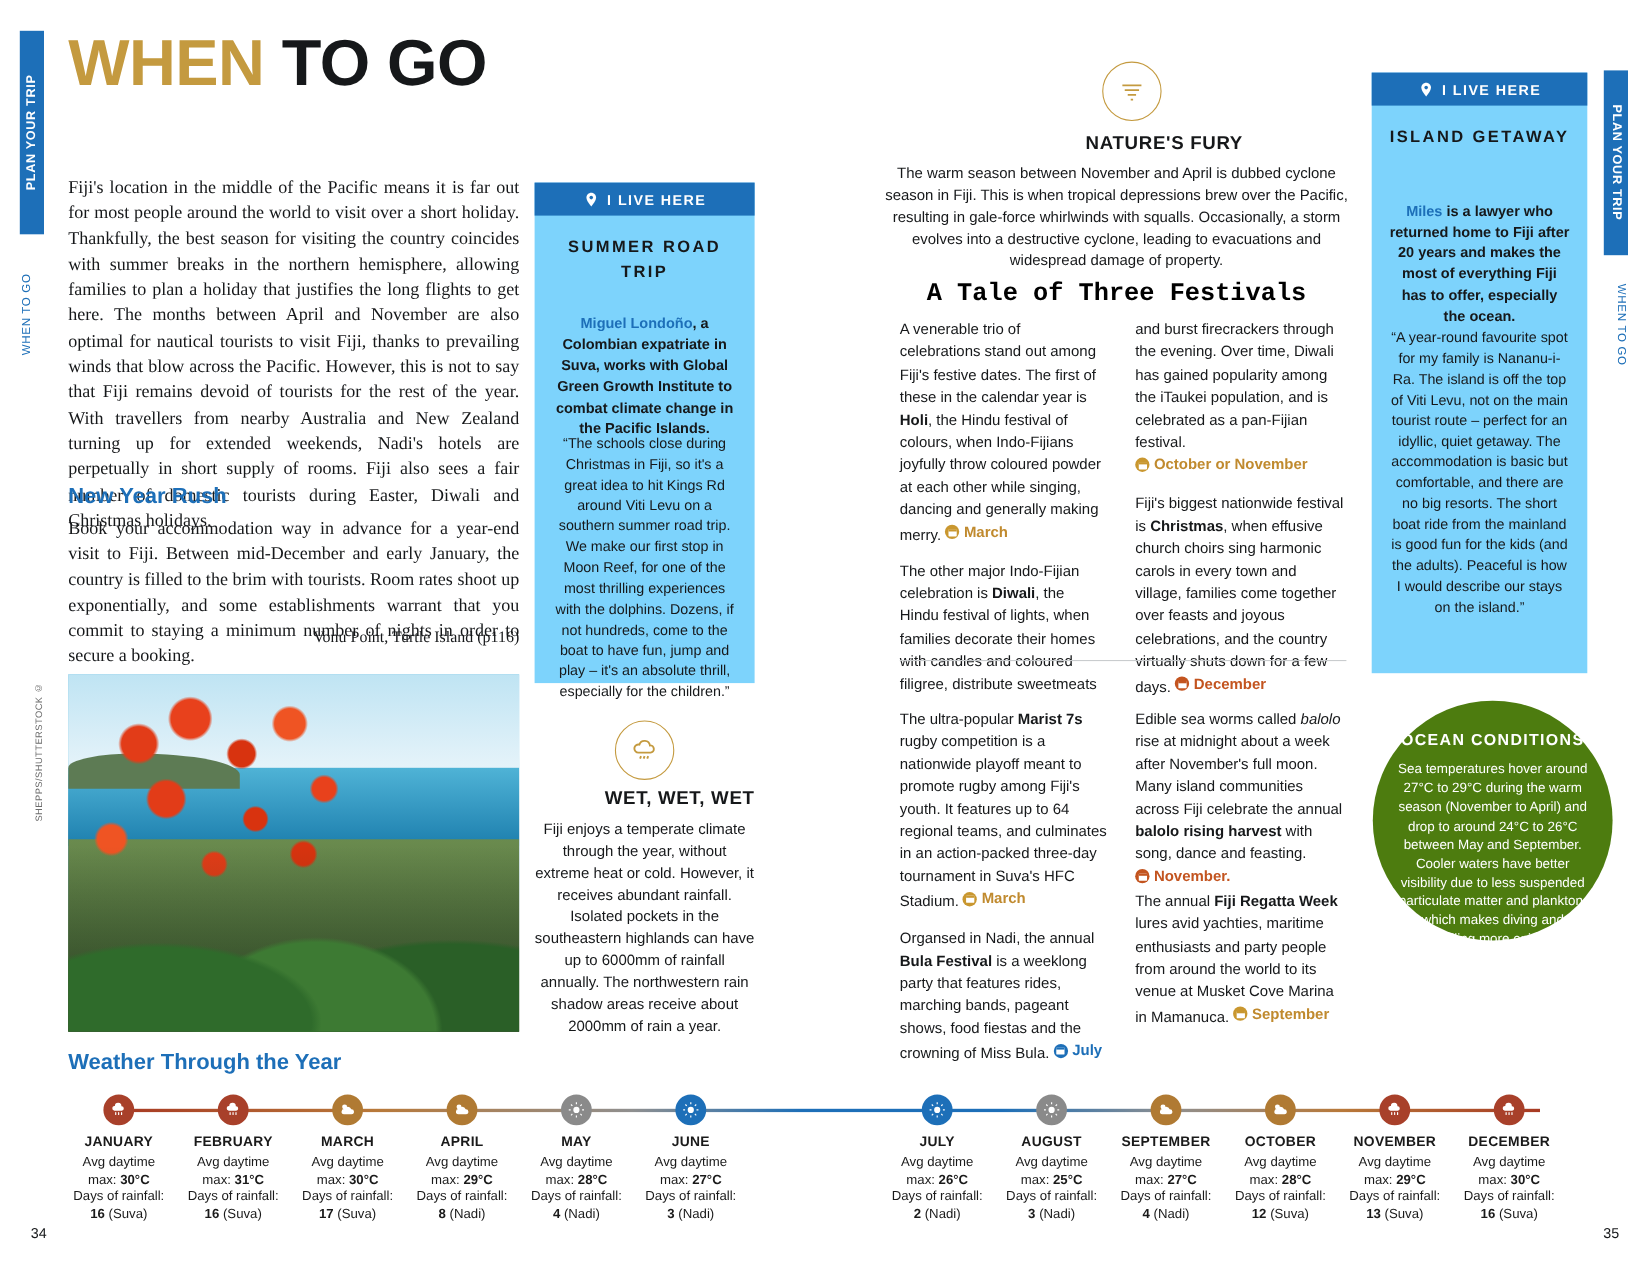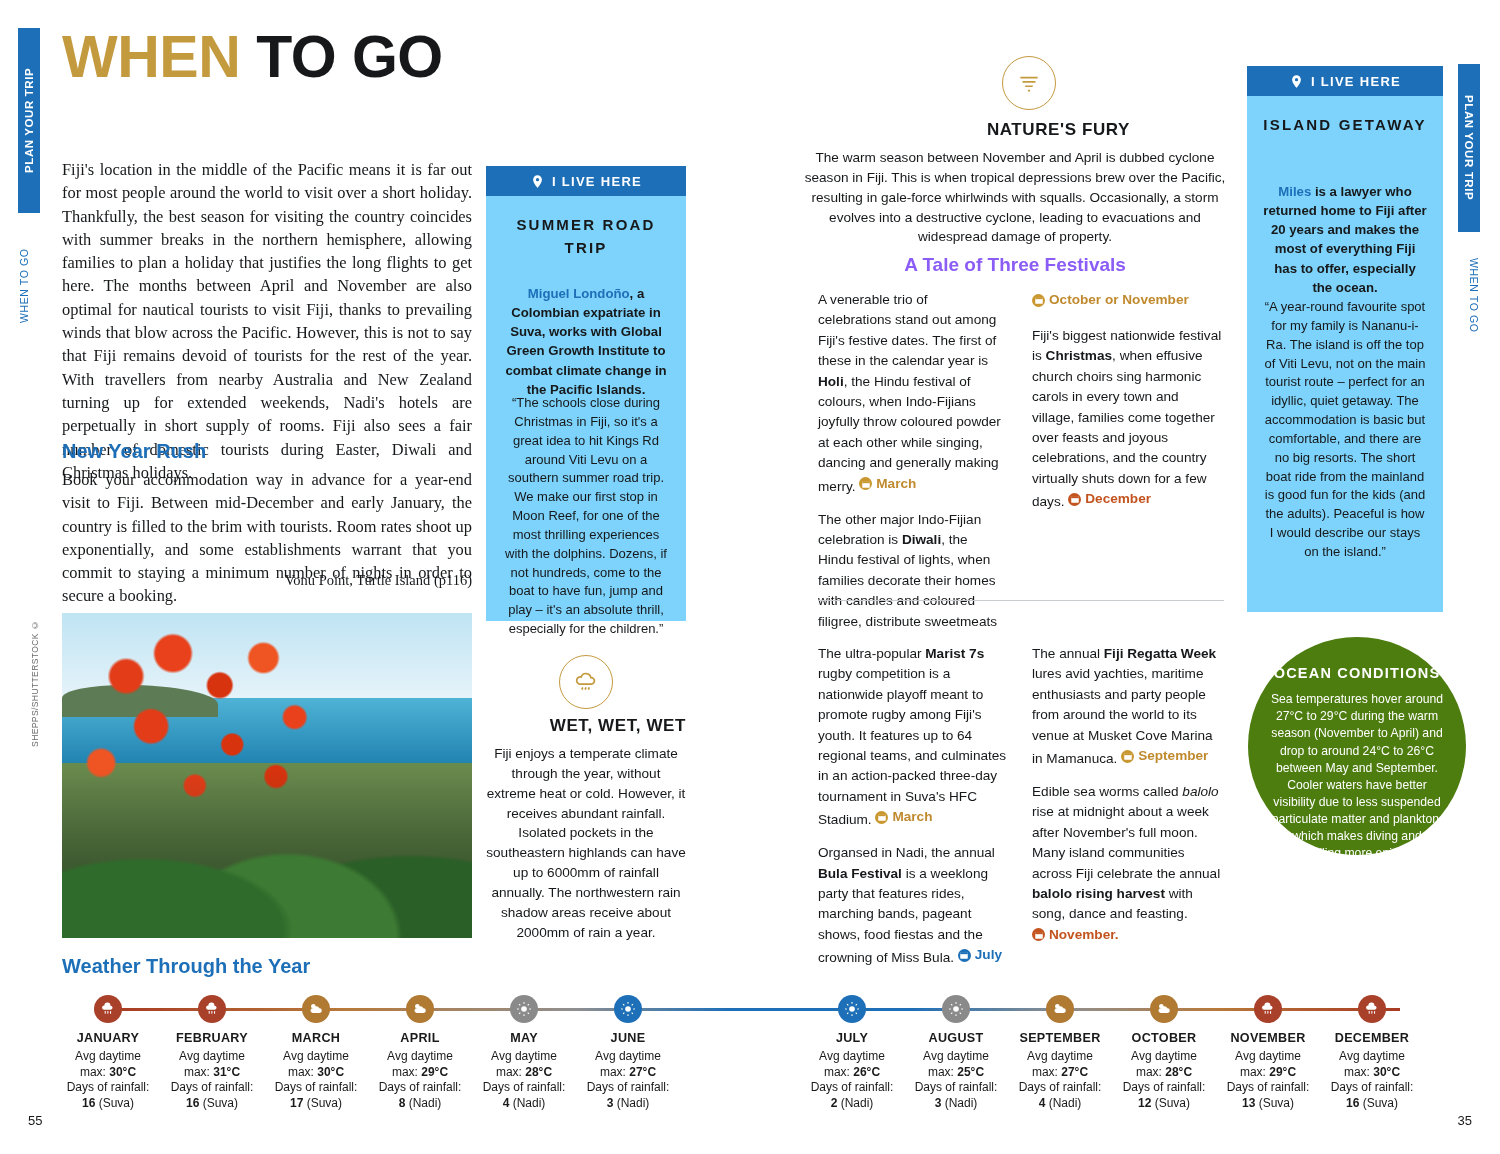--- a/index.html
+++ b/index.html
@@ -160,22 +160,23 @@
   .feature-title {
     position:absolute; text-align:right; font-size:17px; font-weight:bold;
     letter-spacing:.6px; color:#16181a;
   }
   .feature-body {
     position:absolute; font-size:13.6px; line-height:1.46; color:#16181a;
   }
 
   
   .sect-head {
-    position:absolute; color:#8b5cf6; font-size:19px; font-weight:bold;
+    position:absolute; color:#000000; font-size:23px; font-weight:bold;
     text-align:center;
+    font-family:Liberation Mono, monospace;
   }
   .col-text { position:absolute; font-size:13.6px; line-height:1.5; color:#16181a; }
   .col-text b { font-weight:bold; }
   .rule { position:absolute; height:1px; background:#c9ccce; }
 
   .tagpill { display:inline-flex; align-items:center; gap:4px; font-weight:bold; }
   .tag-blue { color:#1d6fb8; }
   .tag-gold { color:#c08a2e; }
   .tag-orange { color:#c3541f; }
   .dot {
@@ -296,21 +297,21 @@
           </span>
           <span>March</span>
         </span>
     </p>
     <p style="margin:0;">
       <span>The other major Indo-Fijian celebration is </span><b>Diwali</b><span>, the Hindu festival of lights, when families decorate their homes with candles and coloured filigree, distribute sweetmeats</span>
     </p>
   </div>
   <div class="col-text" style="left:1032px; top:290px; width:192px;">
     <p style="margin:0 0 13px 0;">
-      <span class="tagpill tag-gold">
+      <span>and burst firecrackers through the evening. Over time, Diwali has gained popularity among the iTaukei population, and is celebrated as a pan-Fijian festival. </span><span class="tagpill tag-gold">
           <span class="dot dot-gold">
             <svg width="10" height="10" viewBox="0 0 24 24" fill="#fff">
               <rect x="3" y="5" width="18" height="16" rx="2"></rect>
               <rect x="3" y="5" width="18" height="5" fill="#c9972f"></rect>
             </svg>
           </span>
           <span>October or November</span>
         </span>
     </p>
     <p style="margin:0;">
@@ -346,40 +347,40 @@
             <svg width="10" height="10" viewBox="0 0 24 24" fill="#fff">
               <rect x="3" y="5" width="18" height="16" rx="2"></rect>
               <rect x="3" y="5" width="18" height="5" fill="#1d6fb8"></rect>
             </svg>
           </span>
           <span>July</span>
         </span>
     </p>
   </div>
   <div class="col-text" style="left:1032px; top:644px; width:192px;">
+    <p style="margin:0;">
+      <span>Edible sea worms called </span><i>balolo</i><span> rise at midnight about a week after November's full moon. Many island communities across Fiji celebrate the annual </span><b>balolo rising harvest</b><span> with song, dance and feasting. </span><span class="tagpill tag-orange">
+          <span class="dot dot-orange">
+            <svg width="10" height="10" viewBox="0 0 24 24" fill="#fff">
+              <rect x="3" y="5" width="18" height="16" rx="2"></rect>
+              <rect x="3" y="5" width="18" height="5" fill="#c3541f"></rect>
+            </svg>
+          </span>
+          <span>November.</span>
+        </span>
+    </p>
     <p style="margin:0 0 13px 0;">
       <span>The annual </span><b>Fiji Regatta Week</b><span> lures avid yachties, maritime enthusiasts and party people from around the world to its venue at Musket Cove Marina in Mamanuca. </span><span class="tagpill tag-gold">
           <span class="dot dot-gold">
             <svg width="10" height="10" viewBox="0 0 24 24" fill="#fff">
               <rect x="3" y="5" width="18" height="16" rx="2"></rect>
               <rect x="3" y="5" width="18" height="5" fill="#c9972f"></rect>
             </svg>
           </span>
           <span>September</span>
-        </span>
-    </p>
-    <p style="margin:0;">
-      <span>Edible sea worms called </span><i>balolo</i><span> rise at midnight about a week after November's full moon. Many island communities across Fiji celebrate the annual </span><b>balolo rising harvest</b><span> with song, dance and feasting. </span><span class="tagpill tag-orange">
-          <span class="dot dot-orange">
-            <svg width="10" height="10" viewBox="0 0 24 24" fill="#fff">
-              <rect x="3" y="5" width="18" height="16" rx="2"></rect>
-              <rect x="3" y="5" width="18" height="5" fill="#c3541f"></rect>
-            </svg>
-          </span>
-          <span>November.</span>
         </span>
     </p>
   </div>
 
   <div class="ilh-box" style="left:1247px; top:66px; width:196px; height:546px;">
     <div class="ilh-banner">
       <span class="pin-icon">
         <svg width="15" height="15" viewBox="0 0 24 24">
             <path d="M12 2C8.1 2 5 5.1 5 9c0 5.2 7 13 7 13s7-7.8 7-13c0-3.9-3.1-7-7-7z" fill="#fff"></path>
             <circle cx="12" cy="9" r="2.6" fill="#1d6fb8"></circle>
@@ -535,15 +536,15 @@
               <rect x="11" y="15" width="1.6" height="4" rx=".8"></rect>
               <rect x="15" y="15" width="1.6" height="4" rx=".8"></rect>
             </svg>
           </div>
           <div class="tl-month">DECEMBER</div>
           <div class="tl-stat">Avg daytime<br>max: <b>30°C</b><br>Days of rainfall:<br><b>16</b> (Suva)</div>
         </div>
       </div>
   </div>
 
-  <div class="folio folio-l">55</div>
+  <div class="folio folio-l">34</div>
   <div class="folio folio-r">35</div>
 </div>
 
 </body></html>

